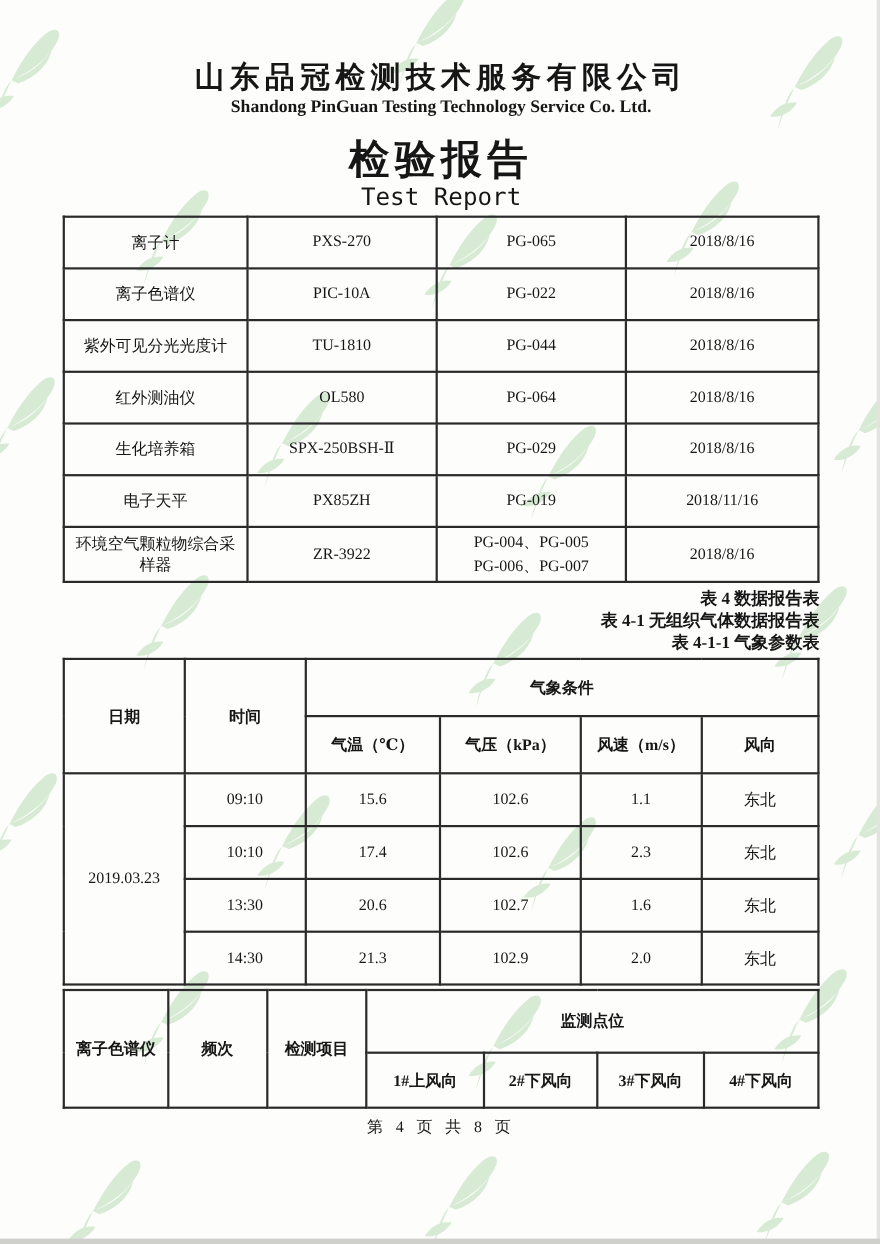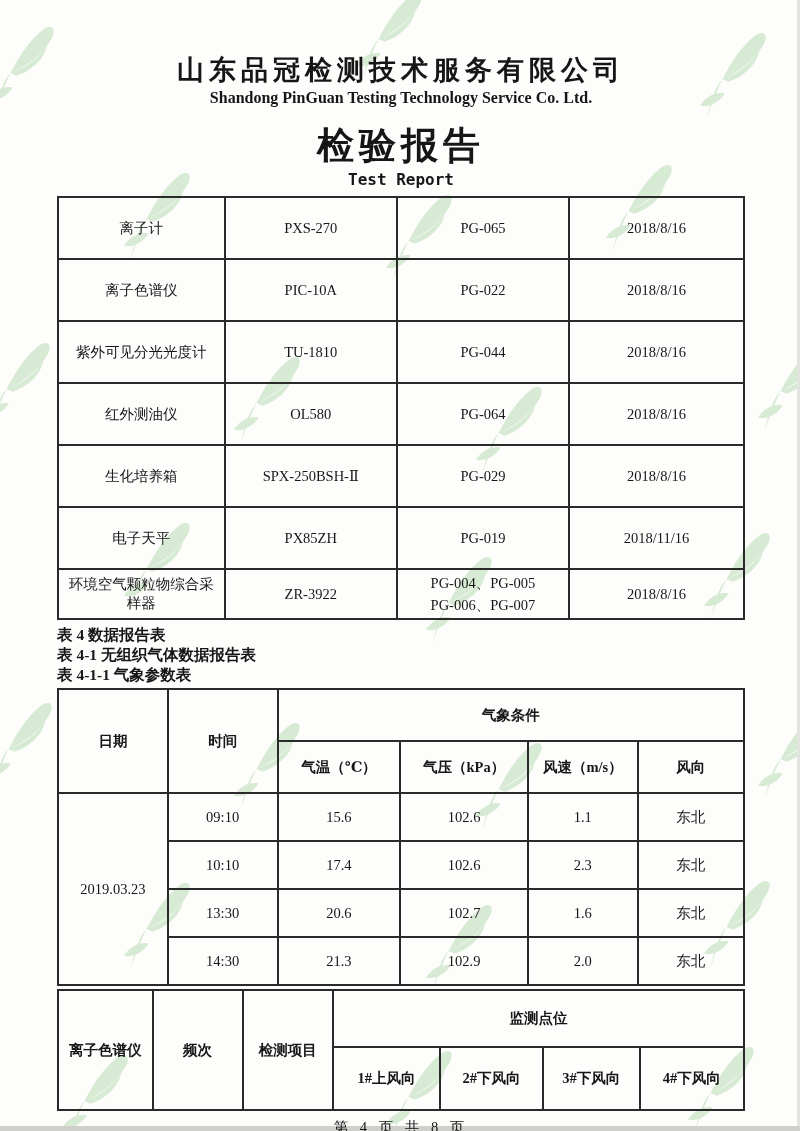--- a/index.html
+++ b/index.html
@@ -17,42 +17,42 @@
   .wm{position:absolute;width:78px;height:100px;color:var(--wm-color,#b9dcb4);opacity:.55;}
   .wm svg{width:100%;height:100%;}
 
   .content{position:relative;z-index:1;padding:0 55px 0 57px;margin-top:32px;}
 
   .company-cn{margin:54px 0 2px;text-align:center;font-size:27px;line-height:32px;
     font-weight:bold;letter-spacing:5px;}
   .company-en{text-align:center;font-size:16px;line-height:20px;font-weight:bold;}
   .title-cn{margin-top:16px;text-align:center;font-size:37px;line-height:44px;
     font-weight:bold;letter-spacing:5px;}
-  .title-en{text-align:center;font-size:16px;line-height:24px;font-weight:bold;
+  .title-en{text-align:center;font-size:22px;line-height:24px;font-weight:normal;
     font-family:"DejaVu Sans Mono","Liberation Mono",monospace;}
 
   table{border-collapse:collapse;table-layout:fixed;width:688px;background:transparent;}
   td,th{border:2px solid #2a2a2a;text-align:center;vertical-align:middle;
     font-size:14.5px;padding:0 4px;font-weight:normal;overflow:hidden;}
   th{font-weight:bold;}
 
   .inst-table{margin-top:4px;}
-  .inst-table tr{height:62px;}
+  .inst-table tr{height:47px;}
   .inst-table tr:last-child{height:50px;}
   .line{display:block;line-height:1.55;}
 
-  .headings{margin-top:5px;font-weight:bold;font-size:15.5px;line-height:20px;}
+  .headings{margin-top:5px;font-weight:bold;font-size:15.5px;line-height:20px;text-align:right;}
   .weather-table{margin-top:3px;}
   .weather-table tr.hdr{height:52px;}
   .weather-table tr.data{height:48px;}
 
   .heading-4{margin-top:8px;font-weight:bold;font-size:15.5px;line-height:21px;}
   .gas-table{margin-top:3px;}
   .gas-table tr.r1{height:57px;}
-  .gas-table tr.r2{height:63px;}
+  .gas-table tr.r2{height:50px;}
 
   .footer{margin-top:7px;text-align:center;font-size:14.5px;letter-spacing:4px;}
 </style>
 </head>
 <body>
 
 <div class="page">
 
   <div class="wm-layer">
     <svg width="0" height="0" style="position:absolute">

